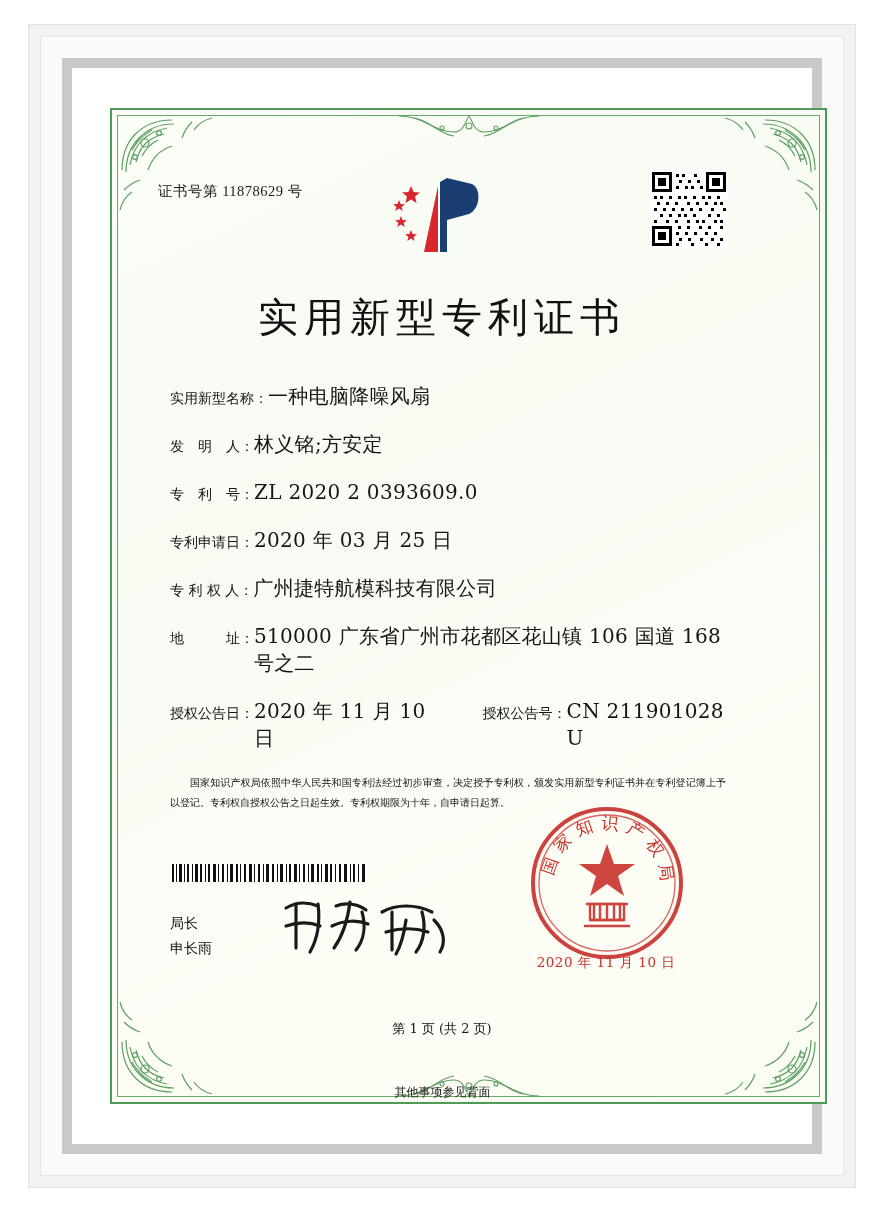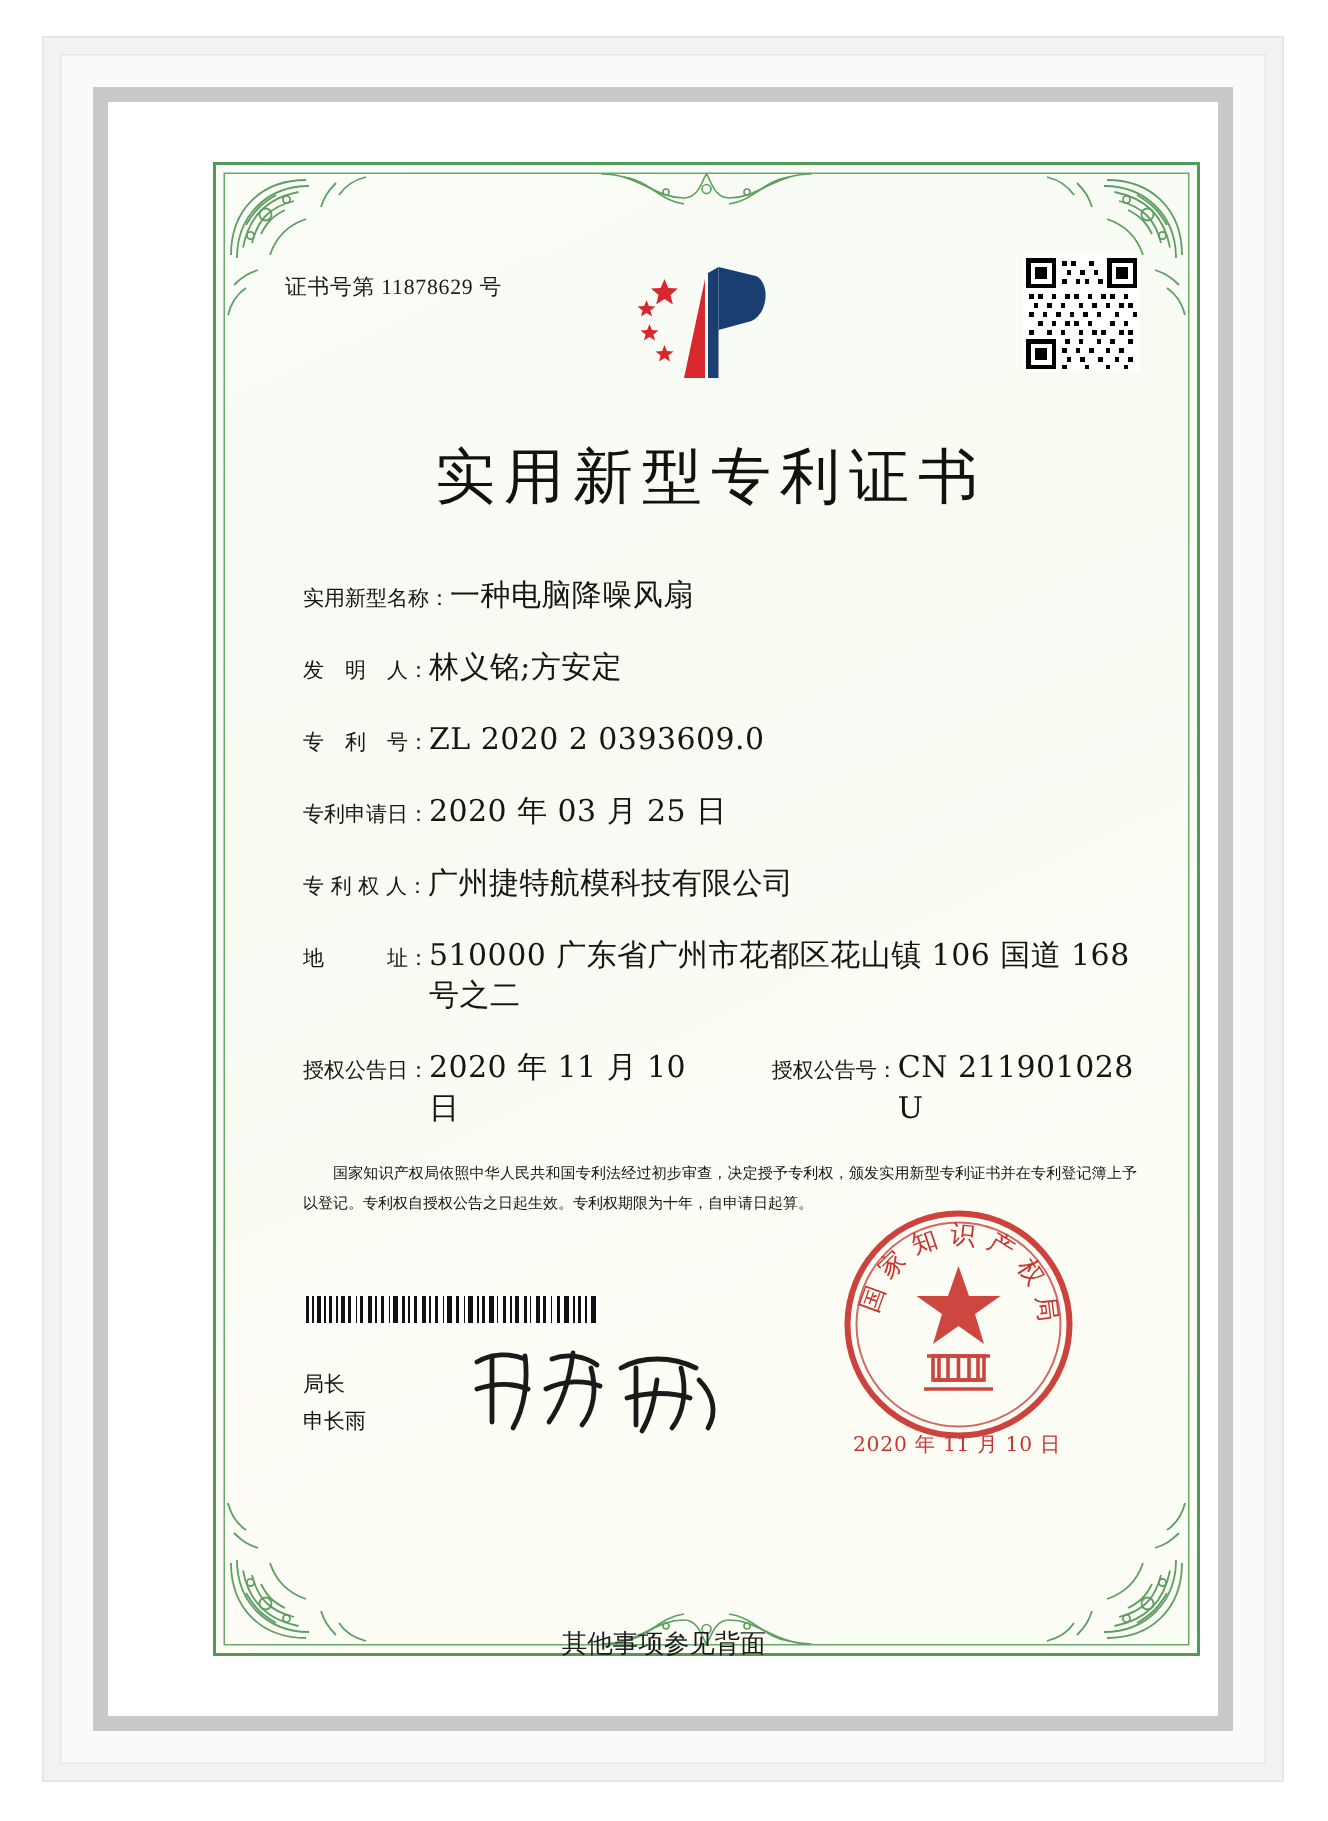--- a/index.html
+++ b/index.html
@@ -51,24 +51,23 @@
     left: 72px; top: 68px;
     width: 740px; height: 1076px;
     background: #ffffff;
     box-sizing: border-box;
   }
 
   
   .cert {
     position: absolute;
     left: 110px; top: 108px;
-    width: 658px; height: 996px;
+    width: 717px; height: 996px;
     background: linear-gradient(155deg, #fbfdf7 0%, #f7fbf2 35%, #fdfdf6 70%, #fbfcf4 100%);
     box-sizing: border-box;
-    margin-left: 32px;
   }
 
   
   .cert-border {
     position: absolute;
     left: 0; top: 0; right: 0; bottom: 0;
     border: 2px solid #4f9a57;
     box-sizing: border-box;
   }
   .cert-border::after {
@@ -216,21 +215,21 @@
     font-size: 13px;
     color: #161616;
     font-family: "DejaVu Serif", serif;
   }
 
   .footnote {
     position: absolute;
     left: 0; right: 0;
     top: 1084px;
     text-align: center;
-    font-size: 17px;
+    font-size: 12px;
     color: #1a1a1a;
     font-family: "DejaVu Serif", serif;
   }
 </style>
 </head>
 <body>
 
 <div class="page">
 
   <div class="frame-outer"></div>
@@ -592,17 +591,18 @@
           <defs>
             <path id="sealArc" d="M 79 79 m -54 0 a 54 54 0 1 1 108 0" fill="none"></path>
           </defs>
           <text font-family="DejaVu Serif, serif" font-size="17" fill="#c8322c" letter-spacing="7">
             <textPath href="#sealArc" startOffset="4%">国家知识产权局</textPath>
           </text>
         </svg>
       </div>
       <div class="seal-date">2020 年 11 月 10 日</div>
 
+      <div class="page-no">第 1 页 (共 2 页)</div>
     </div>
   </div>
 
   <div class="footnote">其他事项参见背面</div>
 </div>
 
 </body></html>

